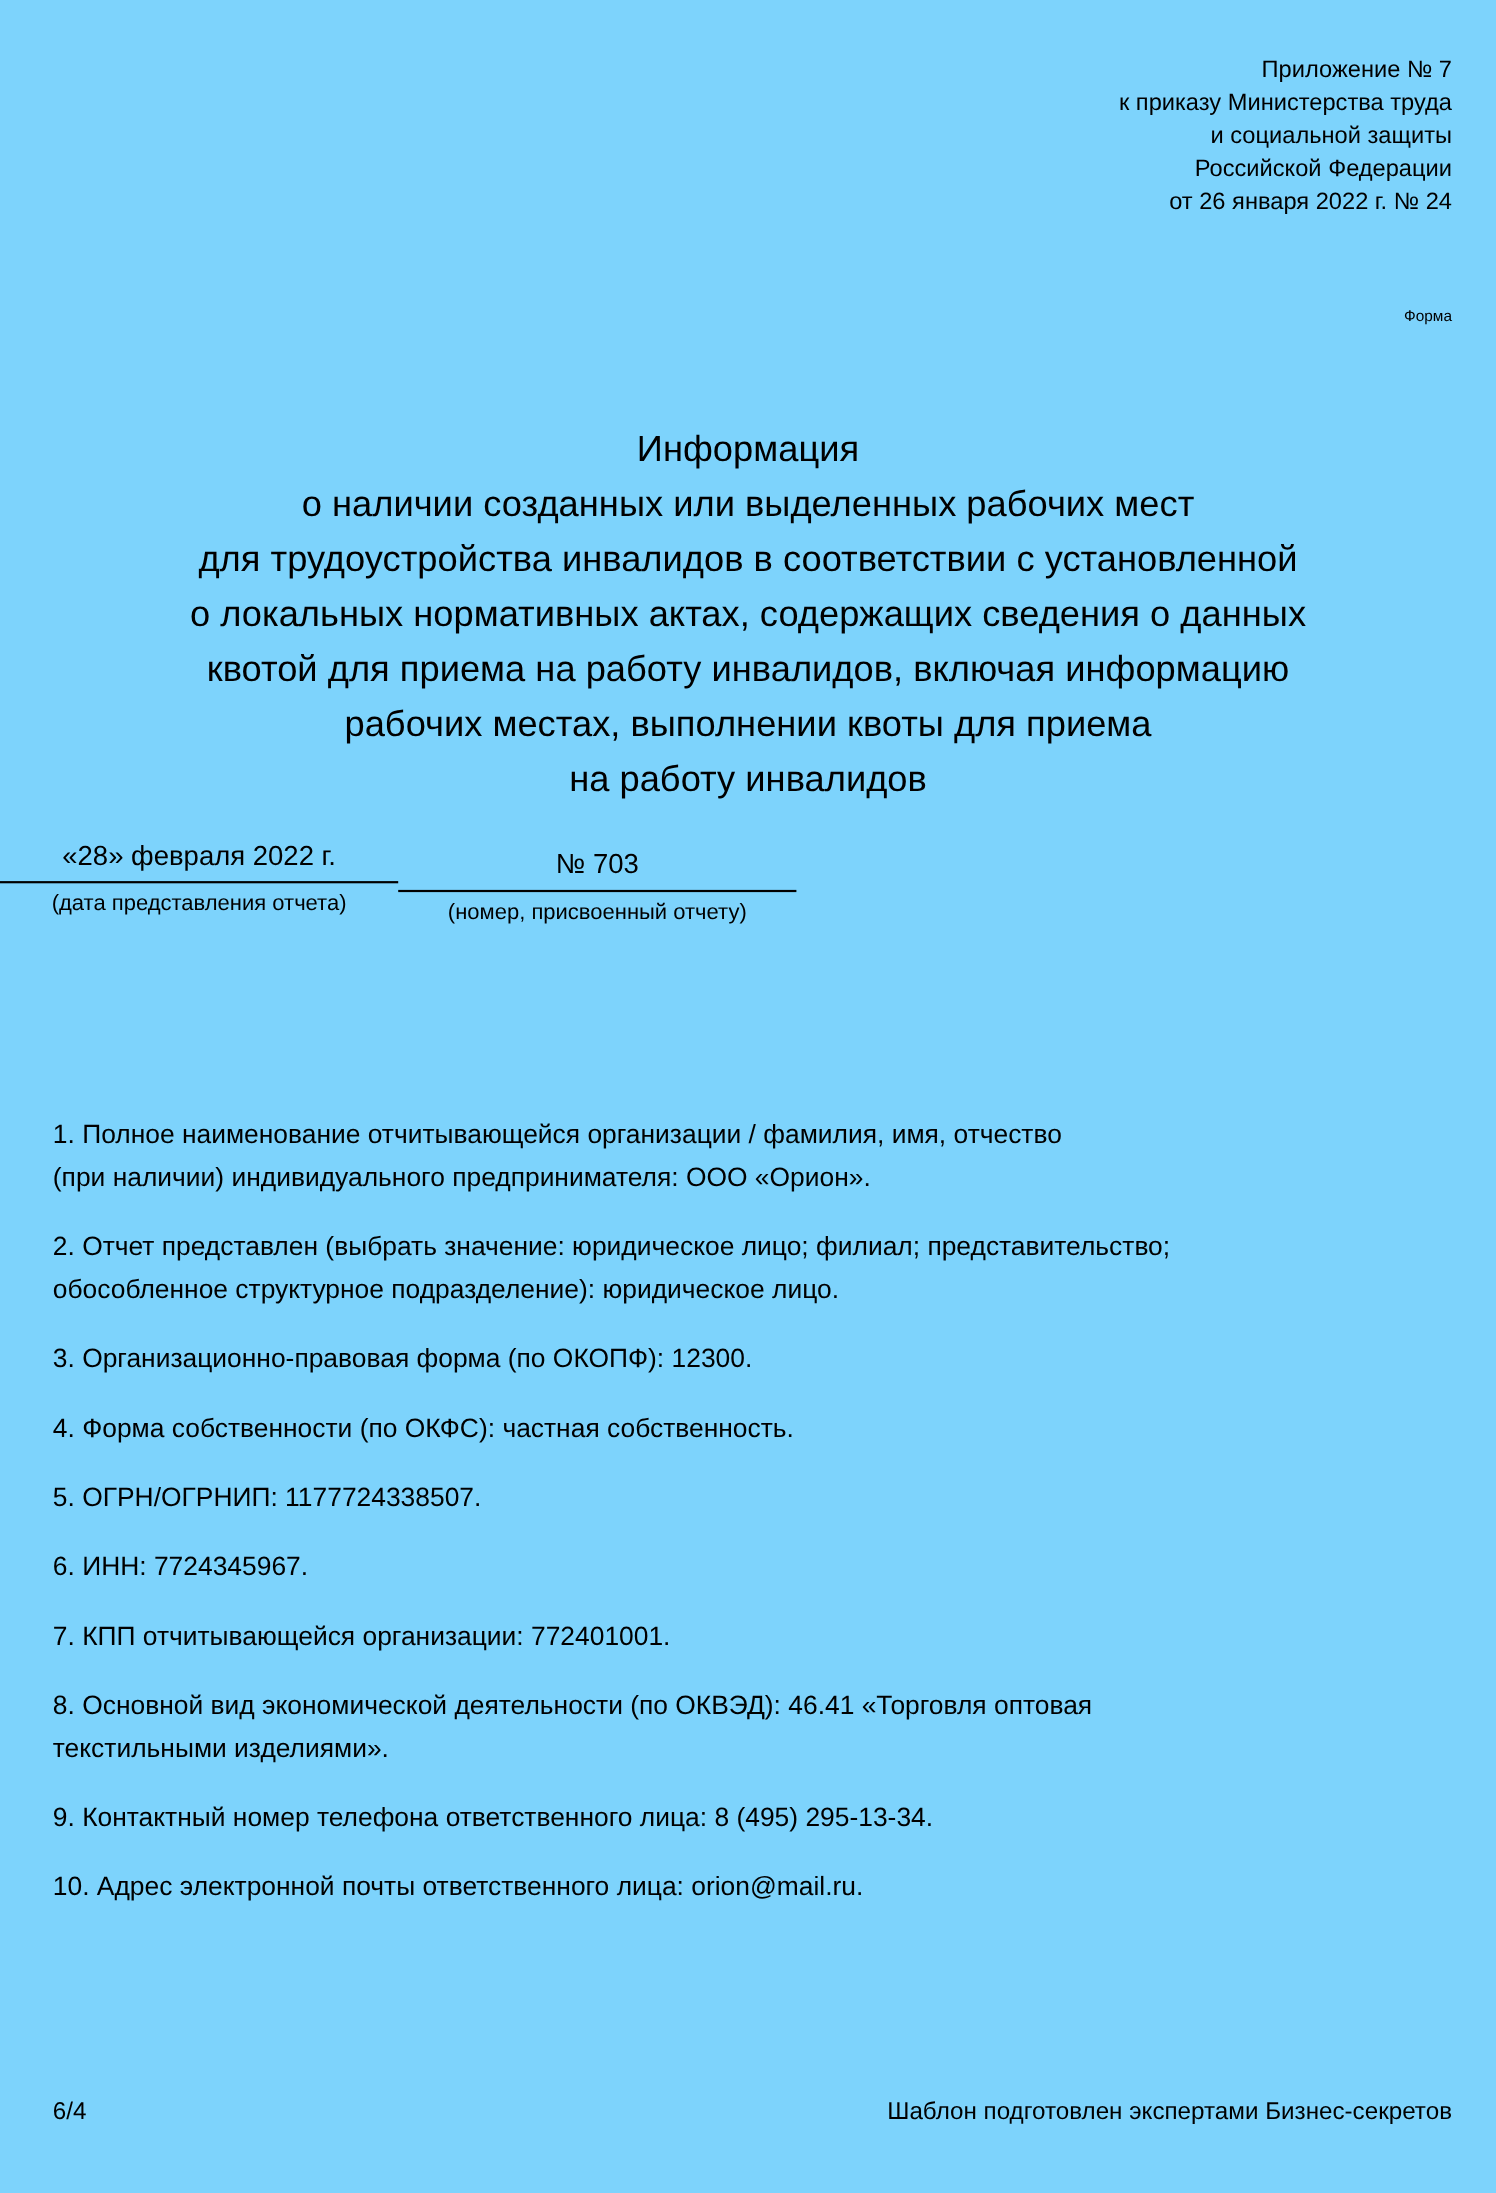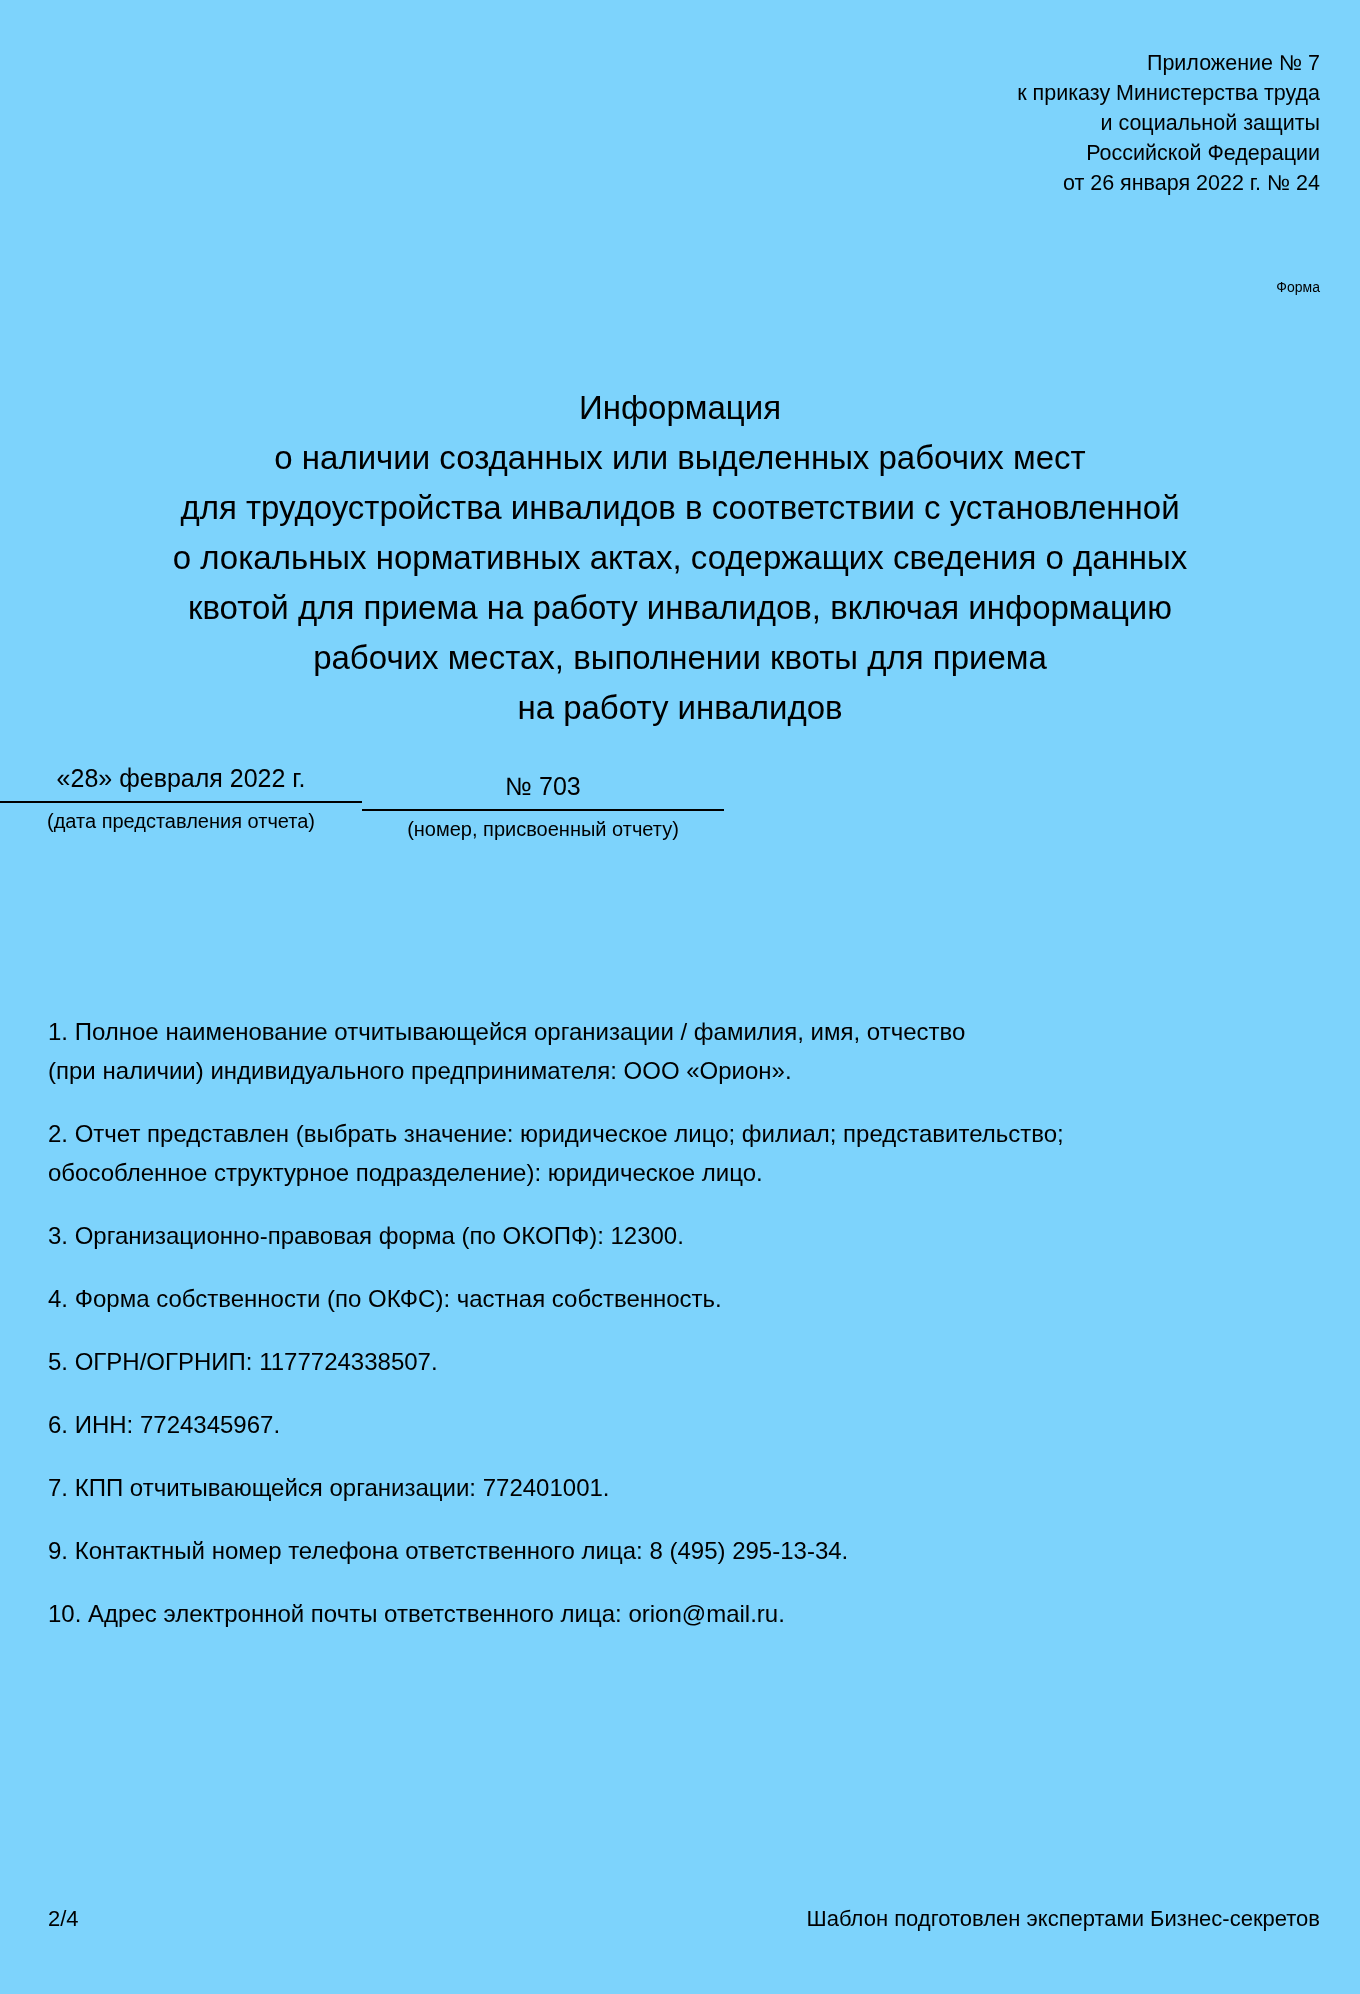--- a/index.html
+++ b/index.html
@@ -151,22 +151,24 @@
   <div class="body-list">
     <p class="para">1. Полное наименование отчитывающейся организации / фамилия, имя, отчество
 (при наличии) индивидуального предпринимателя: ООО «Орион».</p>
     <p class="para">2. Отчет представлен (выбрать значение: юридическое лицо; филиал; представительство;
 обособленное структурное подразделение): юридическое лицо.</p>
     <p class="para">3. Организационно-правовая форма (по ОКОПФ): 12300.</p>
     <p class="para">4. Форма собственности (по ОКФС): частная собственность.</p>
     <p class="para">5. ОГРН/ОГРНИП: 1177724338507.</p>
     <p class="para">6. ИНН: 7724345967.</p>
     <p class="para">7. КПП отчитывающейся организации: 772401001.</p>
+    <p class="para">8. Основной вид экономической деятельности (по ОКВЭД): 46.41 «Торговля оптовая
+текстильными изделиями».</p>
     <p class="para">9. Контактный номер телефона ответственного лица: 8 (495) 295-13-34.</p>
     <p class="para">10. Адрес электронной почты ответственного лица: orion@mail.ru.</p>
   </div>
 
   <div class="footer">
-    <span class="footer-left">2/4</span>
+    <span class="footer-left">6/4</span>
     <span class="footer-right">Шаблон подготовлен экспертами Бизнес-секретов</span>
   </div>
 
 </div>
 
 </body></html>

